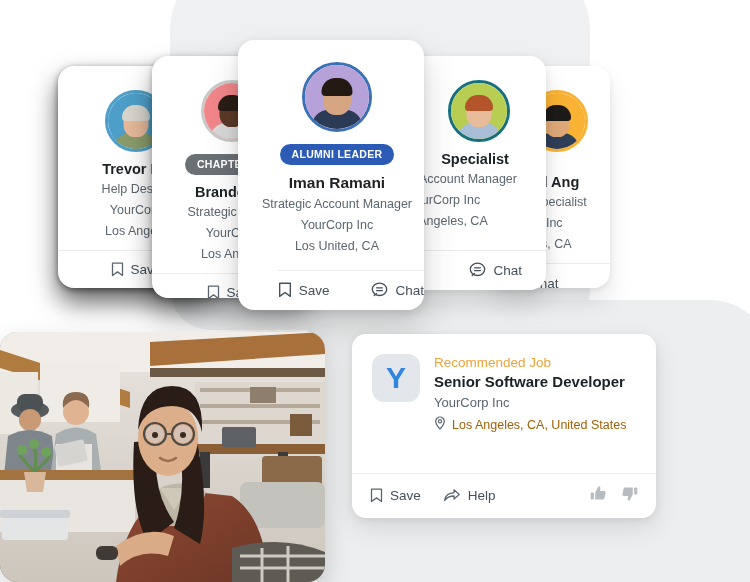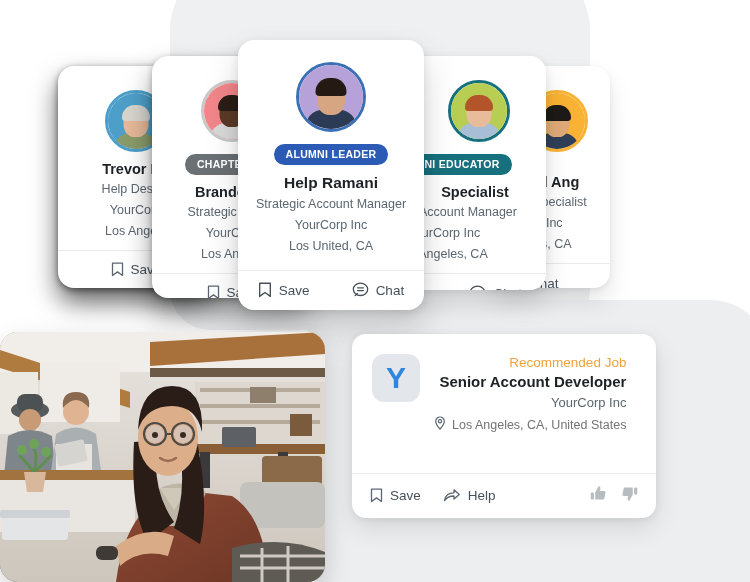--- a/index.html
+++ b/index.html
@@ -101,21 +101,21 @@
   #card-1 { left: 58px;  top: 66px;  width: 156px; height: 222px;
             box-shadow: 0 14px 26px rgba(0,0,0,.62), 0 2px 6px rgba(0,0,0,.45); }
   #card-2 { left: 152px; top: 56px;  width: 160px; height: 242px;
             box-shadow: 0 16px 28px rgba(0,0,0,.40), 0 2px 6px rgba(0,0,0,.28); }
   #card-3 { left: 238px; top: 40px;  width: 186px; height: 270px;
             box-shadow: 0 18px 34px rgba(0,0,0,.17), 0 3px 10px rgba(0,0,0,.10); }
   #card-4 { left: 390px; top: 56px;  width: 156px; height: 234px;
             box-shadow: 0 14px 26px rgba(0,0,0,.13), 0 2px 8px rgba(0,0,0,.08); }
   #card-5 { left: 490px; top: 66px;  width: 120px; height: 222px;
             box-shadow: 0 14px 24px rgba(0,0,0,.10), 0 2px 6px rgba(0,0,0,.07); }
-  #card-3 { z-index: 6; } #card-2 { z-index: 5; } #card-4 { z-index: 4; }
+  #card-3 { z-index: 6; align-items: flex-end; } #card-2 { z-index: 5; } #card-4 { z-index: 4; }
   #card-1 { z-index: 3; } #card-5 { z-index: 2; }
   #card-3 .body { padding-top: 22px; }
   #card-1 .footer, #card-2 .footer, #card-3 .footer { justify-content: center; }
   #card-1 .footer { padding-left: 0; }
   #card-5 .body { padding-left: 4px; padding-right: 4px; }
 
   
   .photo {
     position: absolute; left: 0; top: 332px;
     width: 325px; height: 250px;
@@ -140,26 +140,26 @@
   .logo {
     width: 48px; height: 48px; border-radius: 12px;
     background: #e3e6ea;
     display: flex; align-items: center; justify-content: center;
     flex: 0 0 auto;
   }
   .logo-y {
     font-size: 30px; font-weight: bold; color: #2e86de;
     line-height: 1; font-family: "Liberation Sans", sans-serif;
   }
-  .job-info { margin-left: 14px; padding-top: 1px; text-align: right; }
+  .job-info { margin-left: 14px; padding-top: 1px; }
   .job-rec { font-size: 13.5px; color: #eda23a; font-weight: normal; }
   .job-title { font-size: 15px; font-weight: bold; color: #1d2226; margin-top: 3px; }
   .job-co { font-size: 13px; color: #5b6670; margin-top: 5px; }
   .job-meta {
-    font-size: 12.5px; color: #737373; margin-top: 6px;
+    font-size: 12.5px; color: #a16207; margin-top: 6px;
     display: flex; align-items: center; gap: 6px;
   }
   .job-footer {
     border-top: 1px solid #e9ebec;
     padding: 11px 18px 12px;
     display: flex; align-items: center; gap: 22px;
   }
   .spacer { flex: 1 1 auto; }
   .thumbs { display: flex; align-items: center; gap: 14px; }
 </style>
@@ -230,21 +230,21 @@
     <div class="body">
       <div class="avatar" style="width:70px;height:70px;border-color:#3b6fb6">
         <div class="bg" style="background:#b6a2d8"></div>
         <div class="person" style="width:52px;height:58px">
           <div class="torso" style="background:#2b3a55;width:50px;height:23px"></div>
           <div class="head" style="background:#d6a682;width:28px;height:32px;top:8px"></div>
           <div class="hair" style="background:#241a13;width:31px;height:18px;top:3px"></div>
         </div>
       </div>
       <div class="badge" style="background:#2b5bb5">ALUMNI LEADER</div>
-      <div class="pname" style="font-size:15.5px">Help Ramani</div>
+      <div class="pname" style="font-size:15.5px">Iman Ramani</div>
       <div class="pline">Strategic Account Manager</div>
       <div class="pline">YourCorp Inc</div>
       <div class="pline">Los United, CA</div>
     </div>
     <div class="footer">
       <div class="act">
         <span>
           <svg width="14" height="16" viewBox="0 0 13 15">
               <path d="M1.5 1.2h10v12.3l-5-3.6-5 3.6z" fill="none" stroke="#45505a" stroke-width="1.3" stroke-linejoin="round"></path>
             </svg>
@@ -267,21 +267,20 @@
   <div class="pcard" id="card-4">
     <div class="body" style="padding-left:0;padding-right:0">
       <div class="avatar" style="border-color:#17707d;margin-left:22px">
         <div class="bg" style="background:#b7ce52"></div>
         <div class="person">
           <div class="torso" style="background:#a8bdd6"></div>
           <div class="head" style="background:#e8bb9b"></div>
           <div class="hair" style="background:#b3542a"></div>
         </div>
       </div>
-      <div class="badge" style="background:#17707d;margin-left:-12px">NI EDUCATOR</div>
       <div class="pname" style="margin-left:14px">Specialist</div>
       <div class="pline">Account Manager</div>
       <div class="pline" style="margin-right:34px">urCorp Inc</div>
       <div class="pline" style="margin-right:30px">Angeles, CA</div>
     </div>
     <div class="footer" style="justify-content:flex-end;padding-right:24px">
       <div class="act">
         <span>
           <svg width="17" height="16" viewBox="0 0 17 16">
             <ellipse cx="8.5" cy="7.3" rx="7.2" ry="6.2" fill="none" stroke="#45505a" stroke-width="1.3"></ellipse>
@@ -404,21 +403,21 @@
     </svg>
   </div>
 
   <div id="job-card">
     <div class="job-top">
       <div class="logo">
         <span class="logo-y">Y</span>
       </div>
       <div class="job-info">
         <div class="job-rec">Recommended Job</div>
-        <div class="job-title">Senior Account Developer</div>
+        <div class="job-title">Senior Software Developer</div>
         <div class="job-co">YourCorp Inc</div>
         <div class="job-meta">
           <span>
             <svg width="12" height="14" viewBox="0 0 12 14">
                 <path d="M6 1a4.3 4.3 0 0 0-4.3 4.3C1.7 8.6 6 13 6 13s4.3-4.4 4.3-7.7A4.3 4.3 0 0 0 6 1z" fill="none" stroke="#5b6670" stroke-width="1.2"></path>
                 <circle cx="6" cy="5.3" r="1.6" fill="none" stroke="#5b6670" stroke-width="1.2"></circle>
               </svg>
           </span>
           <span>Los Angeles, CA, United States</span>
         </div>

